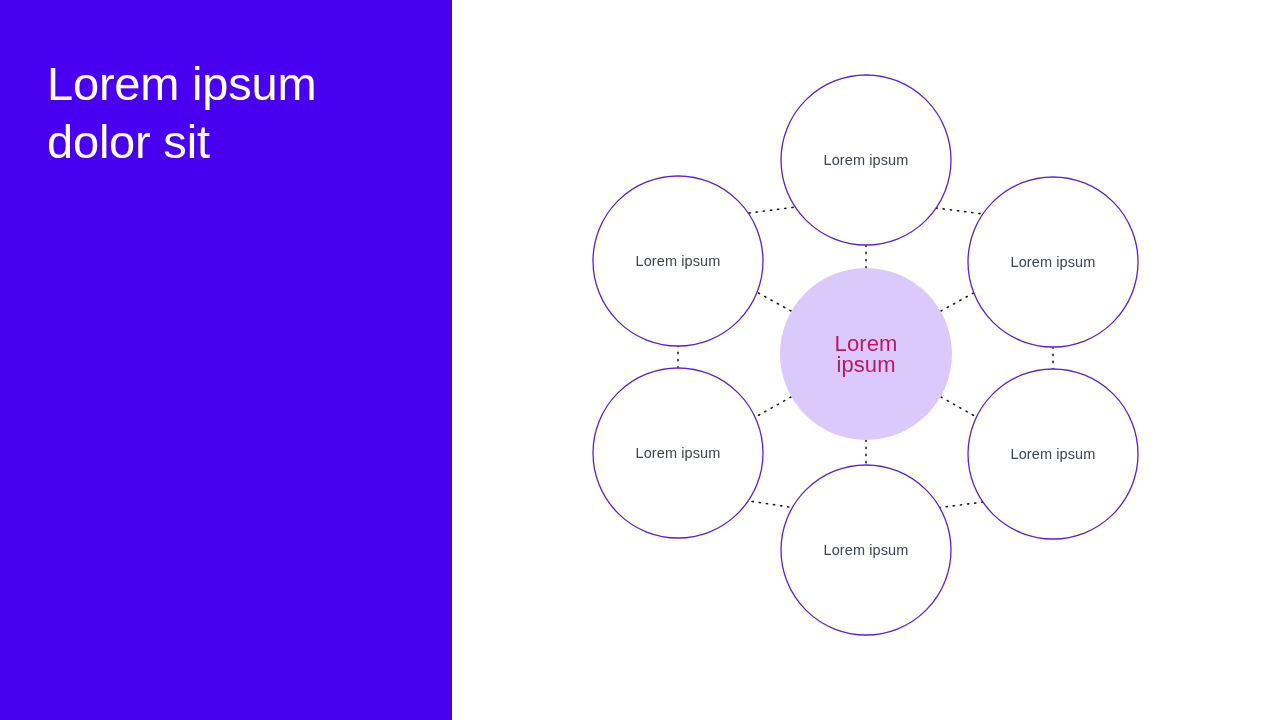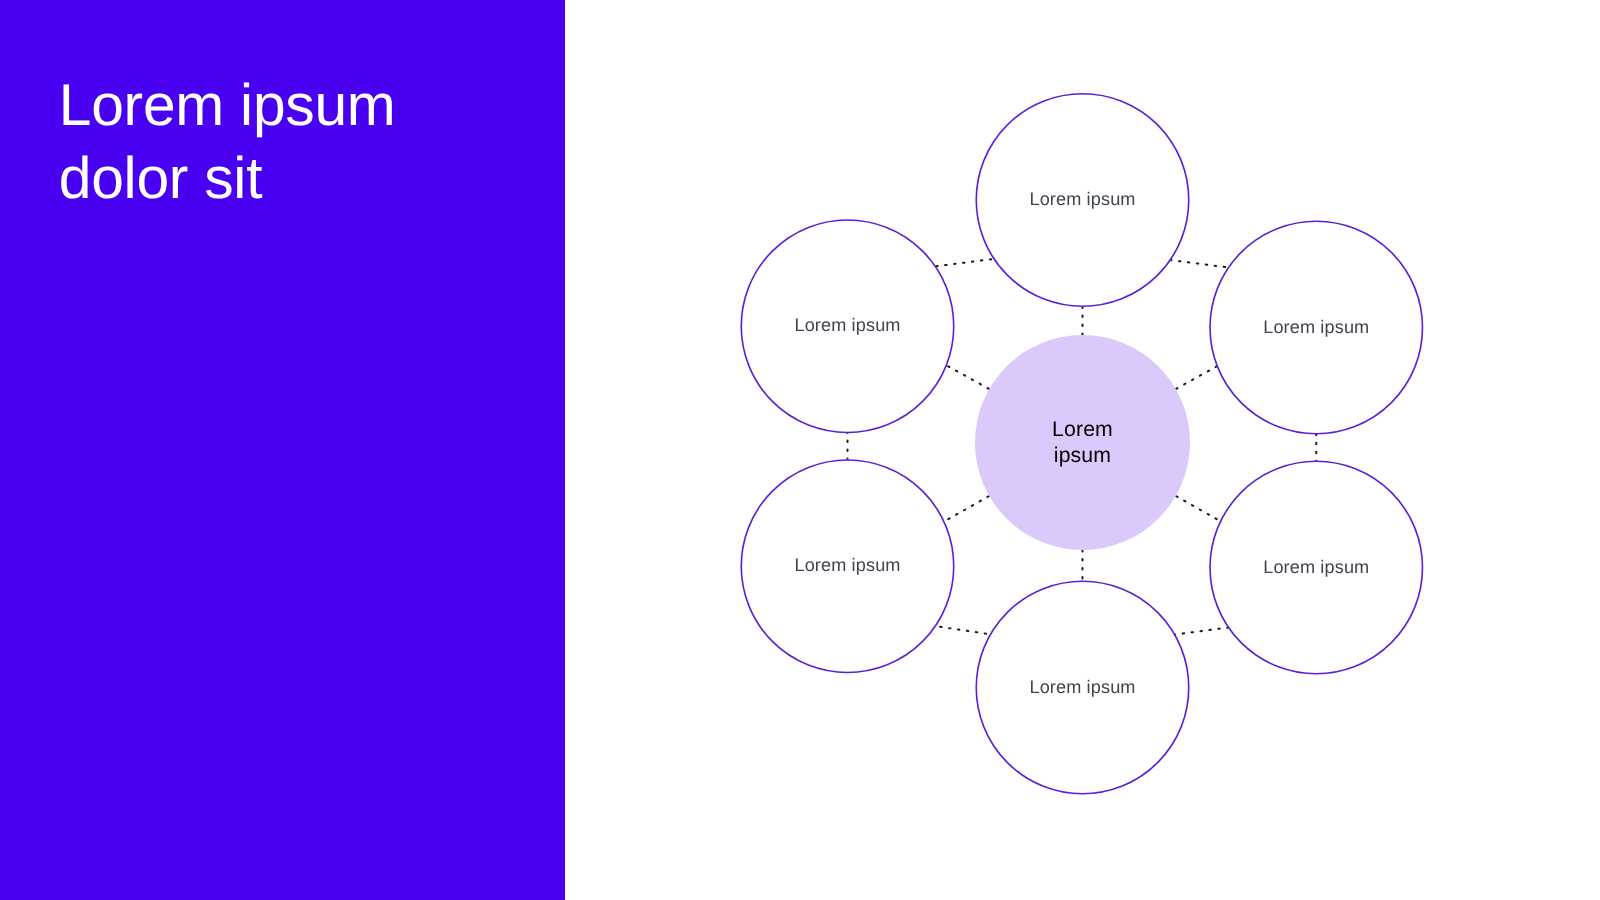--- a/index.html
+++ b/index.html
@@ -73,22 +73,22 @@
     font-size: 14.5px;
     line-height: 18px;
     letter-spacing: 0.1px;
     transform: translate(-50%, -50%);
     pointer-events: none;
     white-space: nowrap;
   }
   .center-label {
     position: absolute;
     text-align: center;
-    color: #000000;
-    font-size: 17px;
+    color: #be185d;
+    font-size: 22px;
     line-height: 20.5px;
     letter-spacing: 0.1px;
     transform: translate(-50%, -50%);
     white-space: pre-line;
     pointer-events: none;
   }
 </style>
 </head>
 <body>
 

